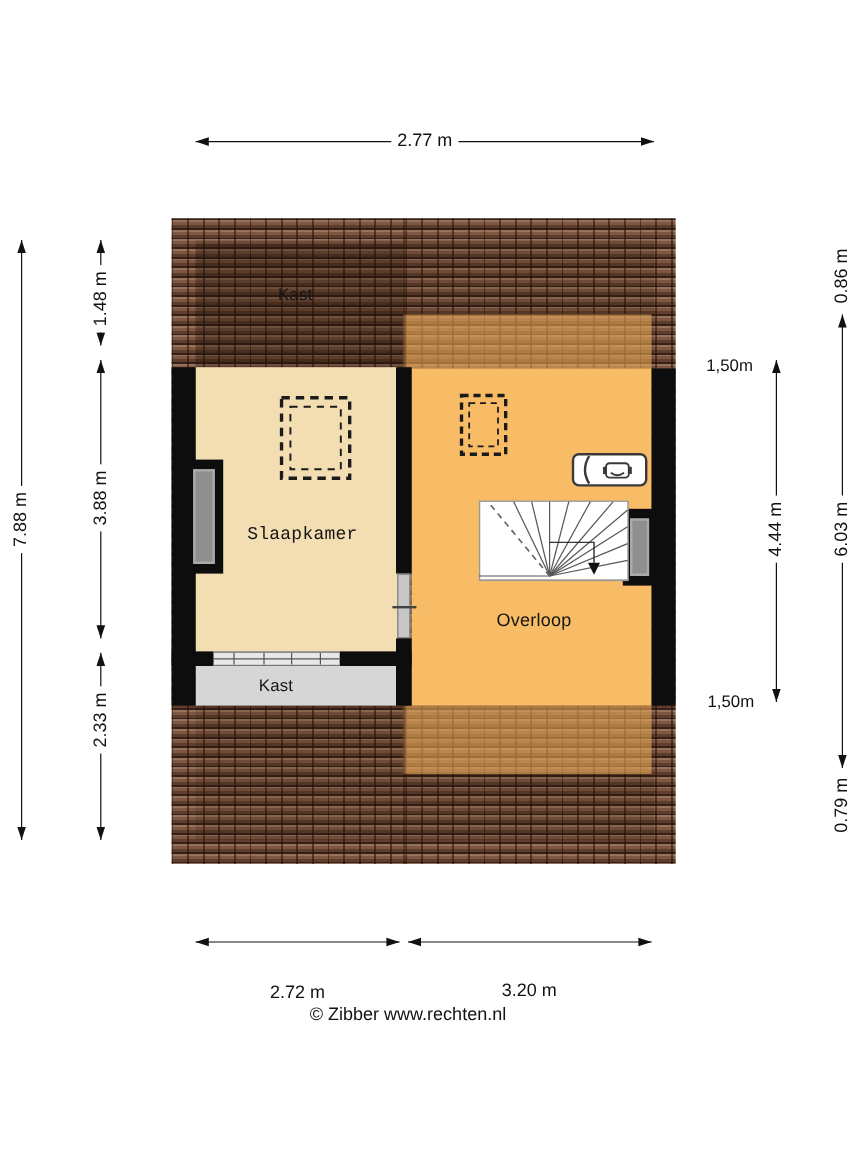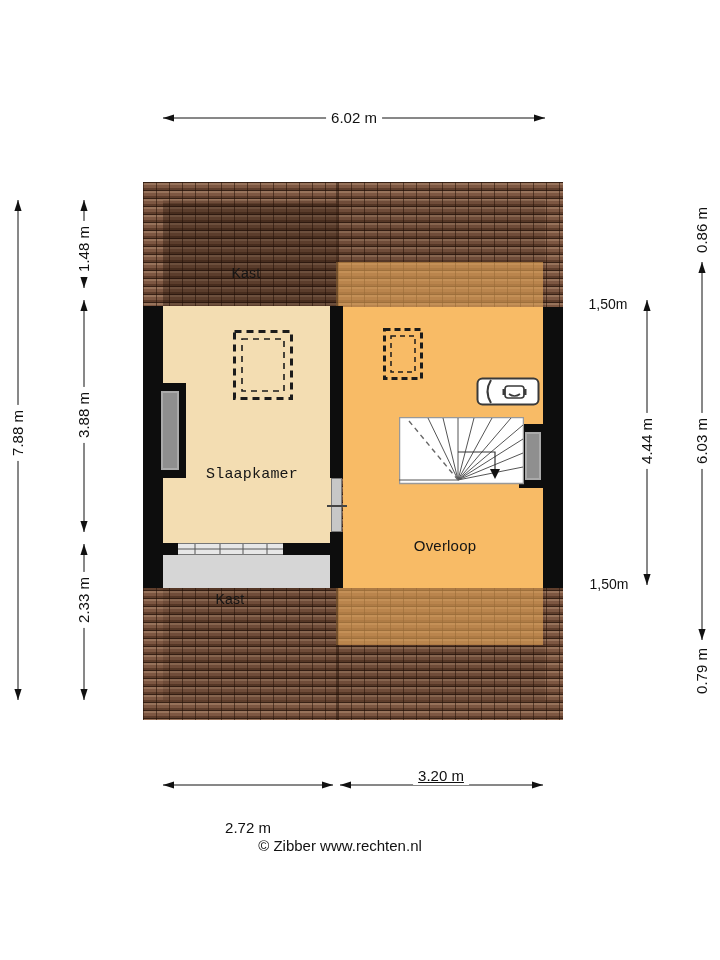--- a/index.html
+++ b/index.html
@@ -8,21 +8,21 @@
   .abs{position:absolute;}
   
   .tiles{
     background-color:#7d5742;
     background-image:
       repeating-linear-gradient(90deg, rgba(35,16,6,0.55) 0 1.5px, rgba(0,0,0,0) 1.5px 13px),
       repeating-linear-gradient(180deg, rgba(25,10,3,0.7) 0 1.5px, rgba(255,225,190,0.20) 1.5px 3px,
         rgba(0,0,0,0) 3px 5.5px, rgba(45,20,8,0.38) 5.5px 8px);
   }
   .room-label{position:absolute;transform:translate(-50%,-50%);font-size:15px;color:#151515;
-              white-space:nowrap;letter-spacing:.2px;margin-top:28px;}
+              white-space:nowrap;letter-spacing:.2px;}
   .room-label.sm{font-size:14px;}
   .dim{position:absolute;font-size:15px;color:#111;background:#fff;padding:0 5px;
        white-space:nowrap;transform:translate(-50%,-50%);line-height:18px;}
   .dim.rot{transform:translate(-50%,-50%) rotate(-90deg);}
   .dim.nobg{background:transparent;padding:0 2px;font-size:14px;}
   .footer-line{position:absolute;left:340px;transform:translateX(-50%);font-size:15px;
                color:#111;white-space:nowrap;}
   svg{display:block;}
 </style>
 </head>
@@ -143,23 +143,23 @@
       <line x1="340" y1="785" x2="543" y2="785" marker-start="url(#mS)" marker-end="url(#mE)"></line>
       <line x1="18" y1="200" x2="18" y2="700" marker-start="url(#mS)" marker-end="url(#mE)"></line>
       <line x1="84" y1="200" x2="84" y2="288" marker-start="url(#mS)" marker-end="url(#mE)"></line>
       <line x1="84" y1="300" x2="84" y2="532" marker-start="url(#mS)" marker-end="url(#mE)"></line>
       <line x1="84" y1="544" x2="84" y2="700" marker-start="url(#mS)" marker-end="url(#mE)"></line>
       <line x1="647" y1="300" x2="647" y2="585" marker-start="url(#mS)" marker-end="url(#mE)"></line>
       <line x1="702" y1="262" x2="702" y2="640" marker-start="url(#mS)" marker-end="url(#mE)"></line>
     </g>
   </svg>
 
-  <div class="dim" style="left:354px;top:118px;">6.02 m</div>
+  <div class="dim" style="left:354px;top:118px;">2.77 m</div>
   <div class="dim" style="left:248px;top:828px;">2.72 m</div>
-  <div class="dim" style="left:441px;top:776px;text-decoration:underline;">3.20 m</div>
+  <div class="dim" style="left:441px;top:826px;">3.20 m</div>
 
   <div class="dim rot" style="left:18px;top:433px;">7.88 m</div>
   <div class="dim rot" style="left:84px;top:249px;">1.48 m</div>
   <div class="dim rot" style="left:84px;top:415px;">3.88 m</div>
   <div class="dim rot" style="left:84px;top:600px;">2.33 m</div>
 
   <div class="dim rot" style="left:647px;top:441px;">4.44 m</div>
   <div class="dim rot" style="left:702px;top:441px;">6.03 m</div>
   <div class="dim rot" style="left:702px;top:230px;">0.86 m</div>
   <div class="dim rot" style="left:702px;top:671px;">0.79 m</div>

